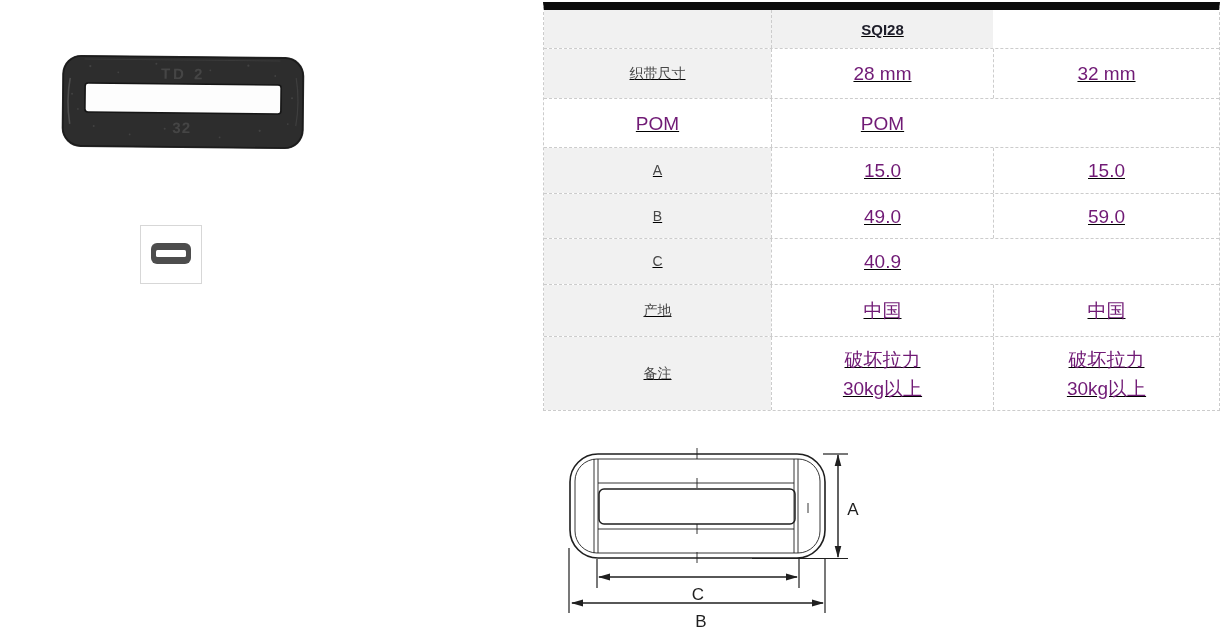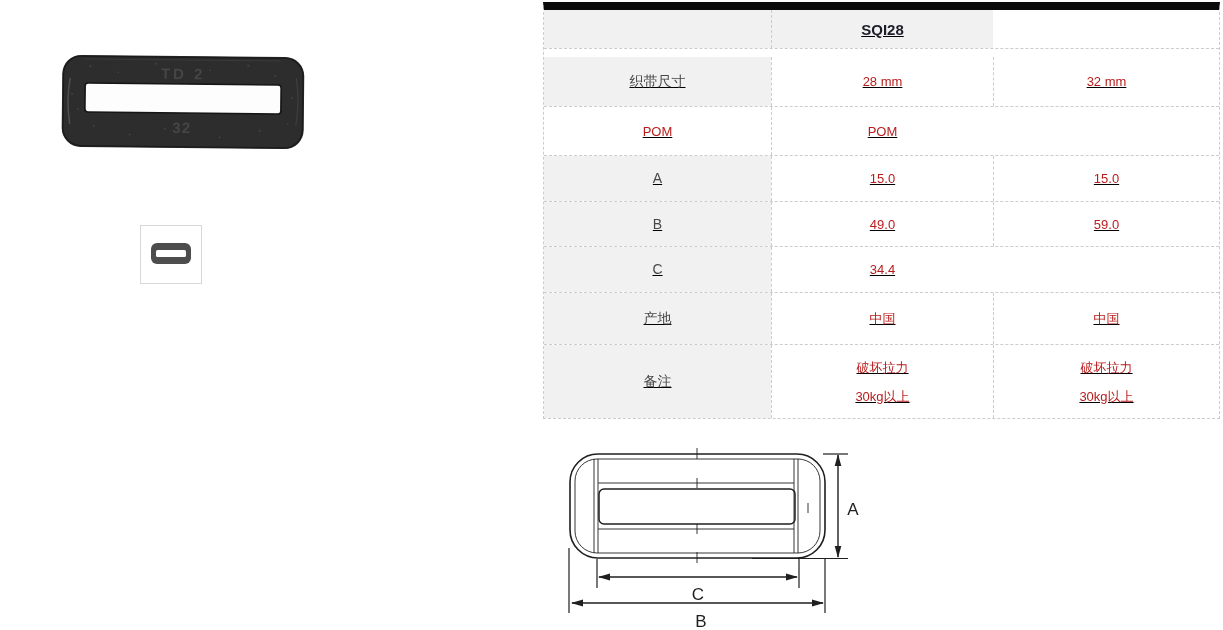--- a/index.html
+++ b/index.html
@@ -17,30 +17,30 @@
   }
   
   .spec-table{
     position:absolute;left:543px;top:2px;width:677px;box-sizing:border-box;
     border-top:8px solid #0b0b0b;
     border-left:1px dashed #cccccc;border-right:1px dashed #cccccc;border-bottom:1px dashed #cccccc;
   }
   .t-row{display:grid;grid-template-columns:227px 222px 226px;border-bottom:1px dashed #cccccc;text-decoration:underline;}
   .t-row:last-child{border-bottom:none;}
   .t-row:nth-child(1){height:38px;}
-  .t-row:nth-child(2){height:49px;margin-top:8px;}
+  .t-row:nth-child(2){height:49px;}
   .t-row:nth-child(3){height:48px;}
   .t-row:nth-child(4){height:45px;}
   .t-row:nth-child(5){height:44px;}
   .t-row:nth-child(6){height:45px;}
   .t-row:nth-child(7){height:51px;}
   .t-row:nth-child(8){height:73px;}
   .t-cell{
     display:flex;flex-direction:column;align-items:center;justify-content:center;
-    font-size:13px;color:#b91c1c;background:#ffffff;line-height:29px;
+    font-size:19px;color:#701a75;background:#ffffff;line-height:29px;
   }
   .t-cell + .t-cell{border-left:1px dashed #cccccc;}
   .t-row .lab{background:#f1f1f1;font-size:14px;color:#474747;}
   .t-head .t-cell{background:#f1f1f1;font-weight:bold;font-size:15px;color:#1d1d29;}
   
   .diagram{position:absolute;left:555px;top:440px;width:360px;height:190px;}
   .dim-label{font-family:"Liberation Sans","DejaVu Sans",sans-serif;font-size:17px;fill:#1f1f1f;}
   .emboss{font-family:"Liberation Sans","DejaVu Sans",sans-serif;font-weight:bold;fill:#454545;}
 </style>
 </head>
@@ -109,21 +109,21 @@
         <div class="t-cell ">15.0</div>
         <div class="t-cell ">15.0</div>
       </div>
       <div class="t-row ">
         <div class="t-cell lab">B</div>
         <div class="t-cell ">49.0</div>
         <div class="t-cell ">59.0</div>
       </div>
       <div class="t-row ">
         <div class="t-cell lab">C</div>
-        <div class="t-cell ">34.4</div>
+        <div class="t-cell ">40.9</div>
       </div>
       <div class="t-row ">
         <div class="t-cell lab">产地</div>
         <div class="t-cell ">中国</div>
         <div class="t-cell ">中国</div>
       </div>
       <div class="t-row ">
         <div class="t-cell lab">备注</div>
         <div class="t-cell ">
           <div>破坏拉力</div>

